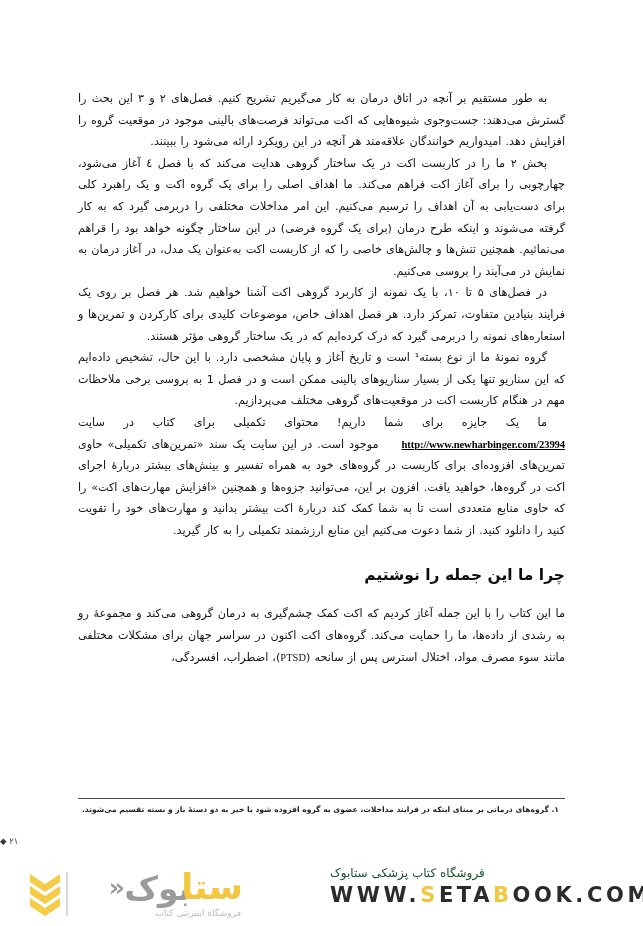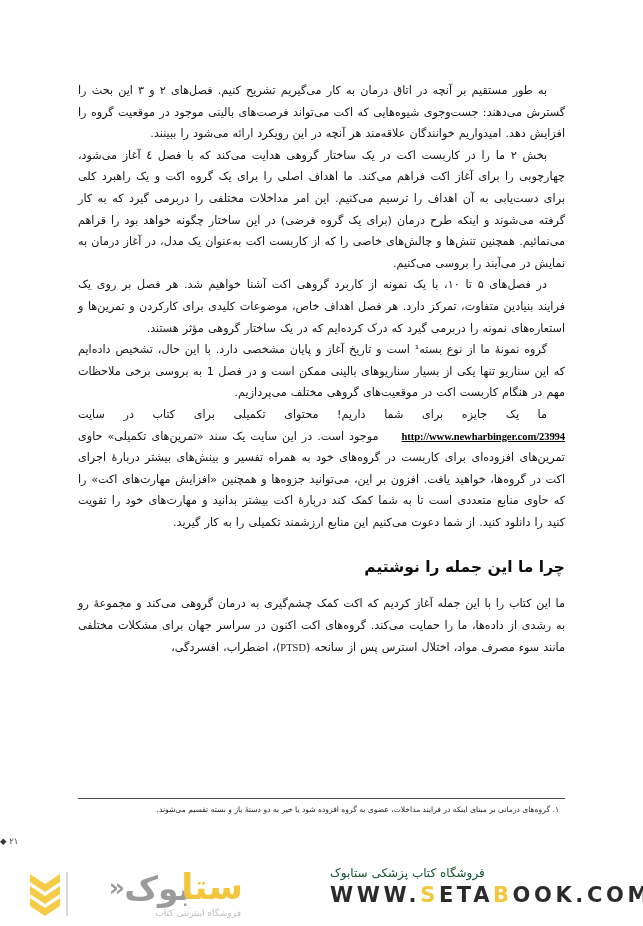--- a/index.html
+++ b/index.html
@@ -30,21 +30,21 @@
     position: absolute;
     top: 72px;
     left: 78px;
     width: 487px;
     direction: rtl;
     text-align: justify;
     text-align-last: right;
   }
 
   p.para {
-    margin: 8px 0 0 0;
+    margin: 16px 0 0 0;
     font-size: 11.2px;
     line-height: 21.6px;
     letter-spacing: 0.1px;
     word-spacing: 0.5px;
     text-indent: 18px;
     color: #141414;
     font-weight: 400;
   }
   p.para.cont {
     text-indent: 0;
@@ -106,20 +106,21 @@
     margin: 0 0 5px 0;
   }
   .footnote-text {
     font-size: 7.6px;
     line-height: 12px;
     text-align: justify;
     text-align-last: right;
     color: #222;
     margin: 0;
     padding-right: 6px;
+    font-weight: bold;
   }
 
   
   .page-number {
     position: absolute;
     top: 836px;
     left: 0;
     width: 643px;
     text-align: left;
     font-size: 8.5px;

